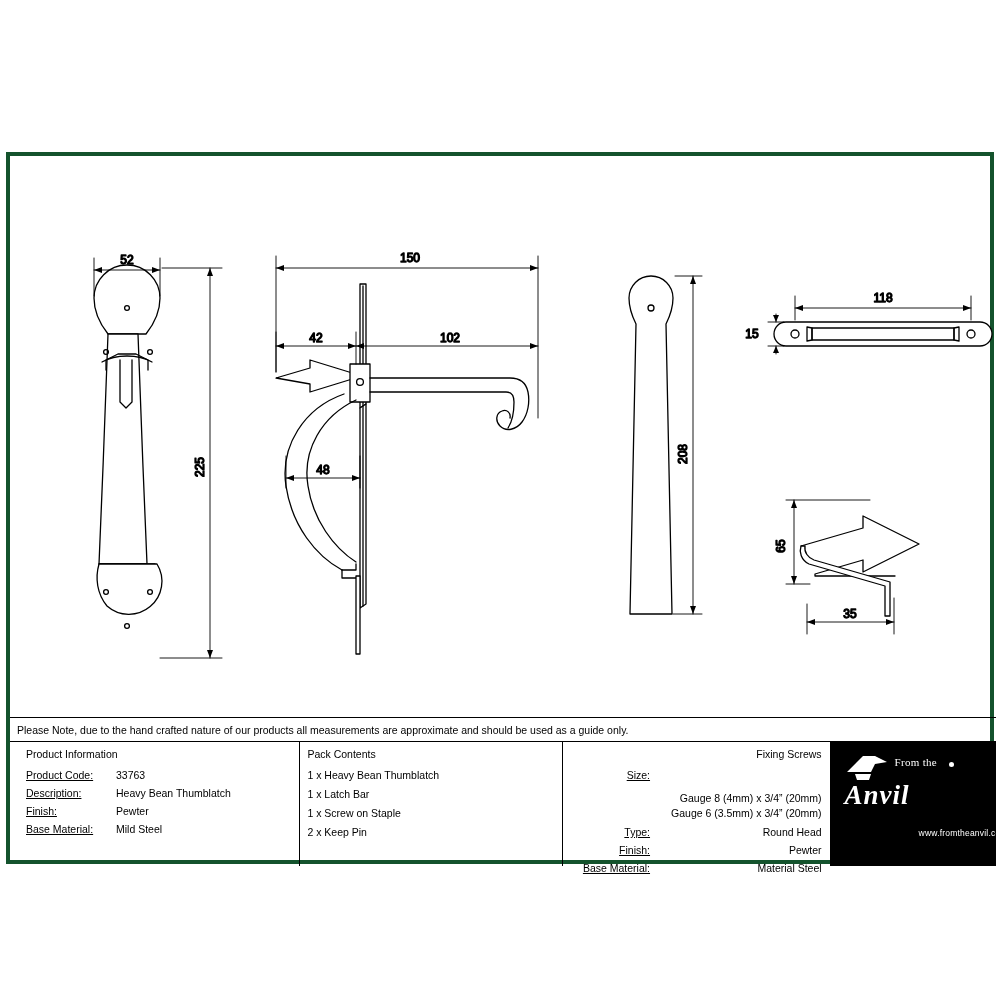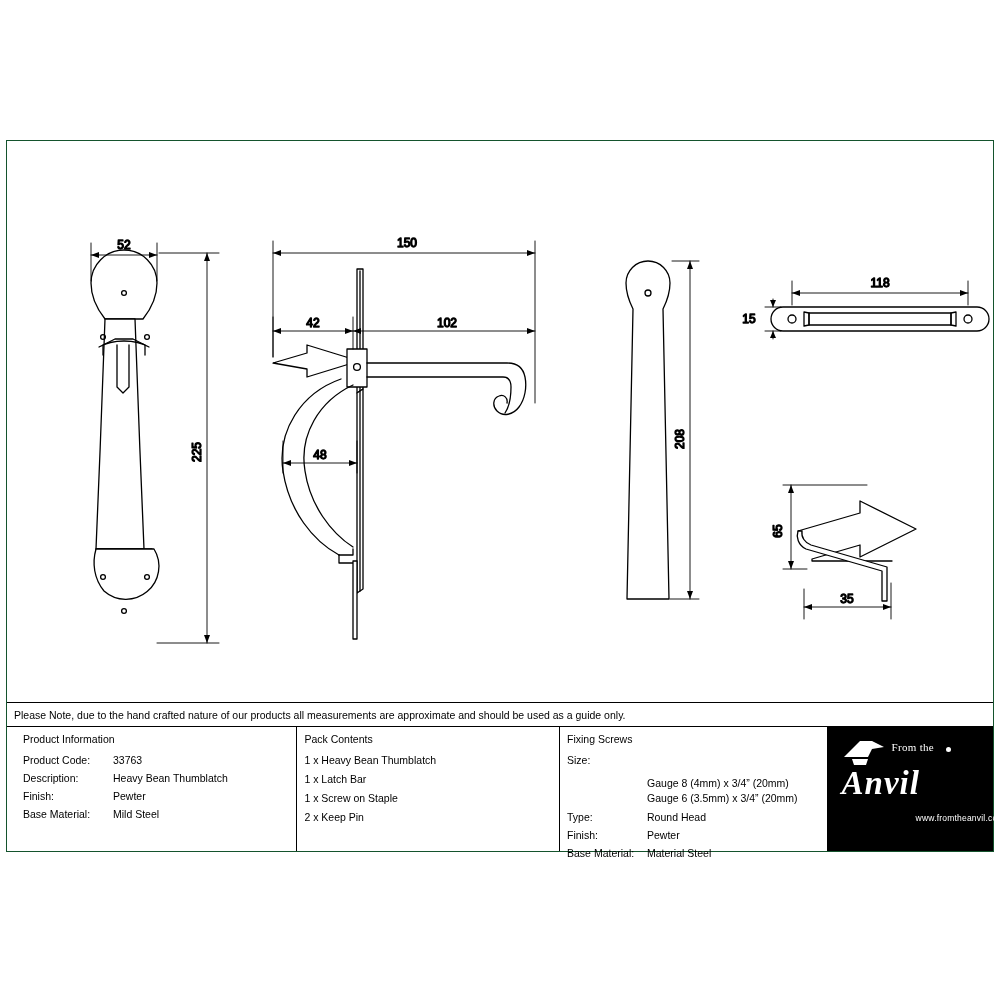--- a/index.html
+++ b/index.html
@@ -11,24 +11,24 @@
     width: 1000px;
     height: 1000px;
     font-family: "Liberation Sans", sans-serif;
     color: #000000;
     position: relative;
     overflow: hidden;
   }
   #sheet {
     position: absolute;
     left: 6px;
-    top: 140px;
+    top: 152px;
     width: 988px;
     height: 712px;
-    border: 1px solid #14532d;
+    border: 4px solid #14532d;
     box-sizing: border-box;
   }
   #drawing-area {
     position: absolute;
     left: 0;
     top: 0;
     width: 986px;
     height: 561px;
   }
   svg { display: block; }
@@ -55,38 +55,38 @@
     display: flex;
   }
   .info-col {
     box-sizing: border-box;
     border-right: 1px solid #000;
     padding: 6px 8px 0 7px;
     font-size: 10.5px;
   }
   .col-prod { width: 284px; margin-left: 9px; }
   .col-pack { width: 265px; }
-  .col-fix  { width: 270px; }
+  .col-fix  { width: 270px; text-align: right; }
   .col-logo {
     width: 167px;
     border-right: none;
     background: #000;
     position: relative;
     padding: 0;
   }
   .col-head {
     font-size: 10.5px;
     margin-bottom: 9px;
   }
   .kv {
     display: flex;
     margin-bottom: 5px;
     line-height: 13px;
   }
-  .kv .k { width: 90px; flex: none; }
+  .kv .k { width: 90px; flex: none; text-decoration: underline; }
   .kv .v { flex: 1; }
   .packline { margin-bottom: 6px; line-height: 13px; }
   .fix .k { width: 80px; }
   .fix .v2 { line-height: 15px; margin-top: 22px; }
 
   
   .logo-wrap {
     position: absolute;
     inset: 0;
     color: #fff;
@@ -94,21 +94,21 @@
   .logo-from {
     position: absolute;
     left: 64px; top: 14px;
     font-size: 11px;
     letter-spacing: .3px;
     font-family: Liberation Serif, serif;
   }
   .logo-anvil {
     position: absolute;
     left: 14px; top: 38px;
-    font-size: 33px;
+    font-size: 27px;
     font-family: "Liberation Serif", serif;
     font-style: italic;
     font-weight: bold;
     letter-spacing: 1px;
     text-align: center;
   }
   .logo-url {
     position: absolute;
     left: 88px; top: 86px;
     font-size: 8.5px;

